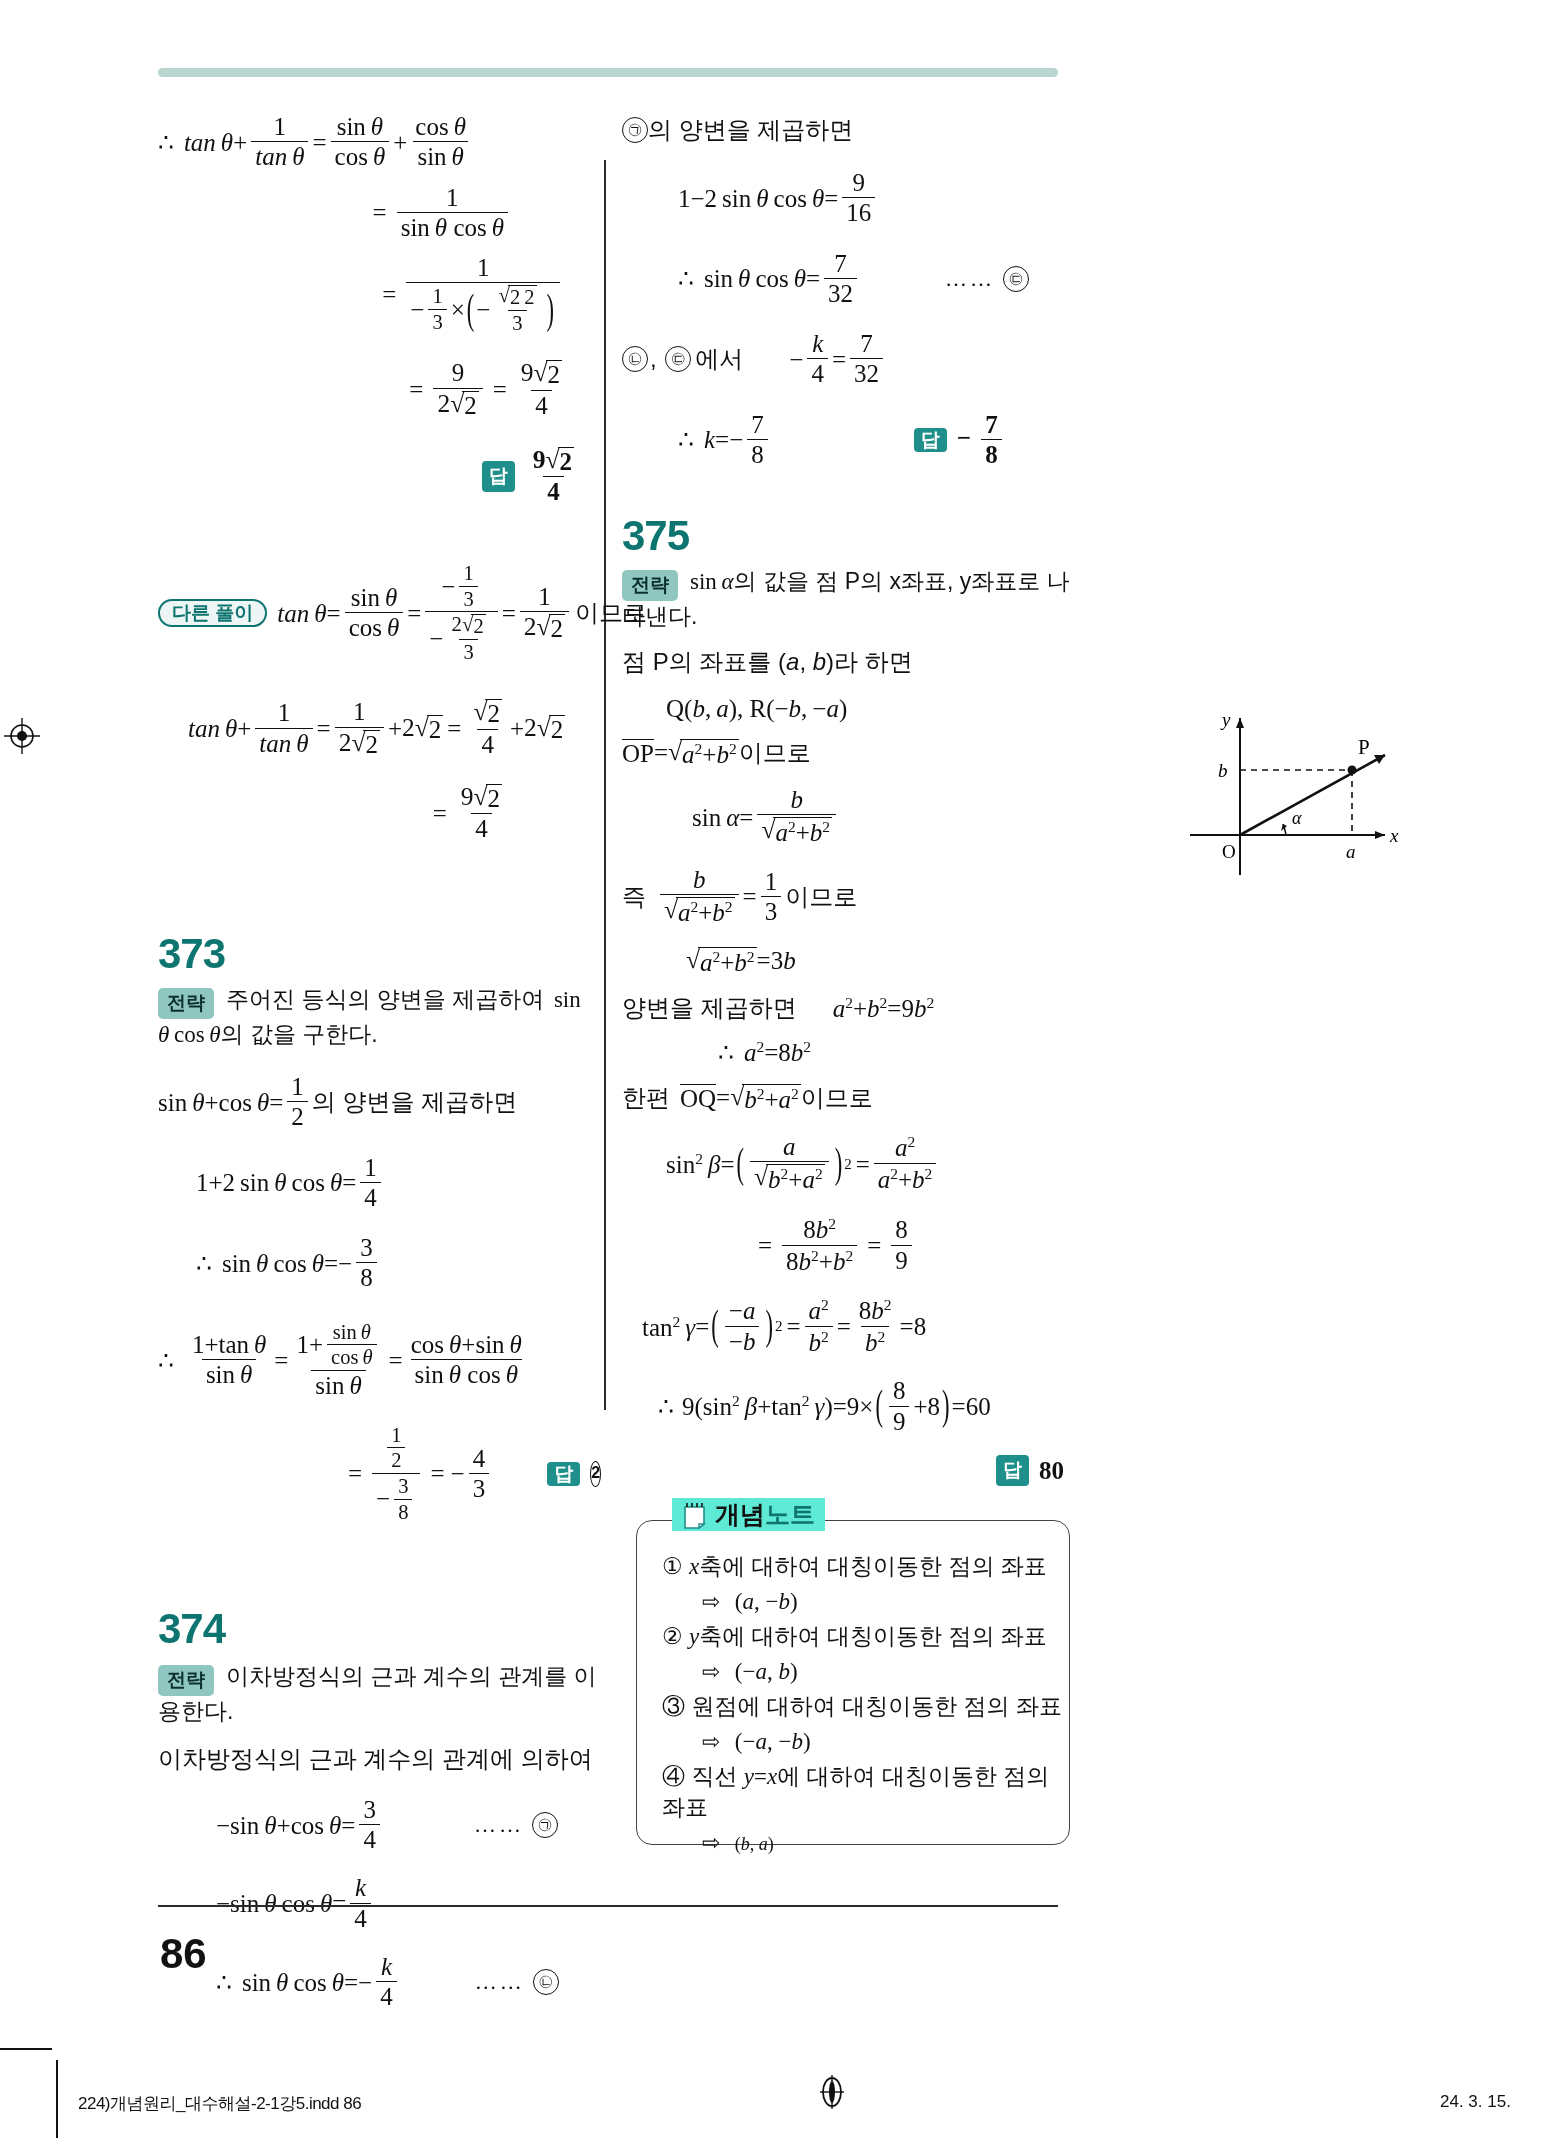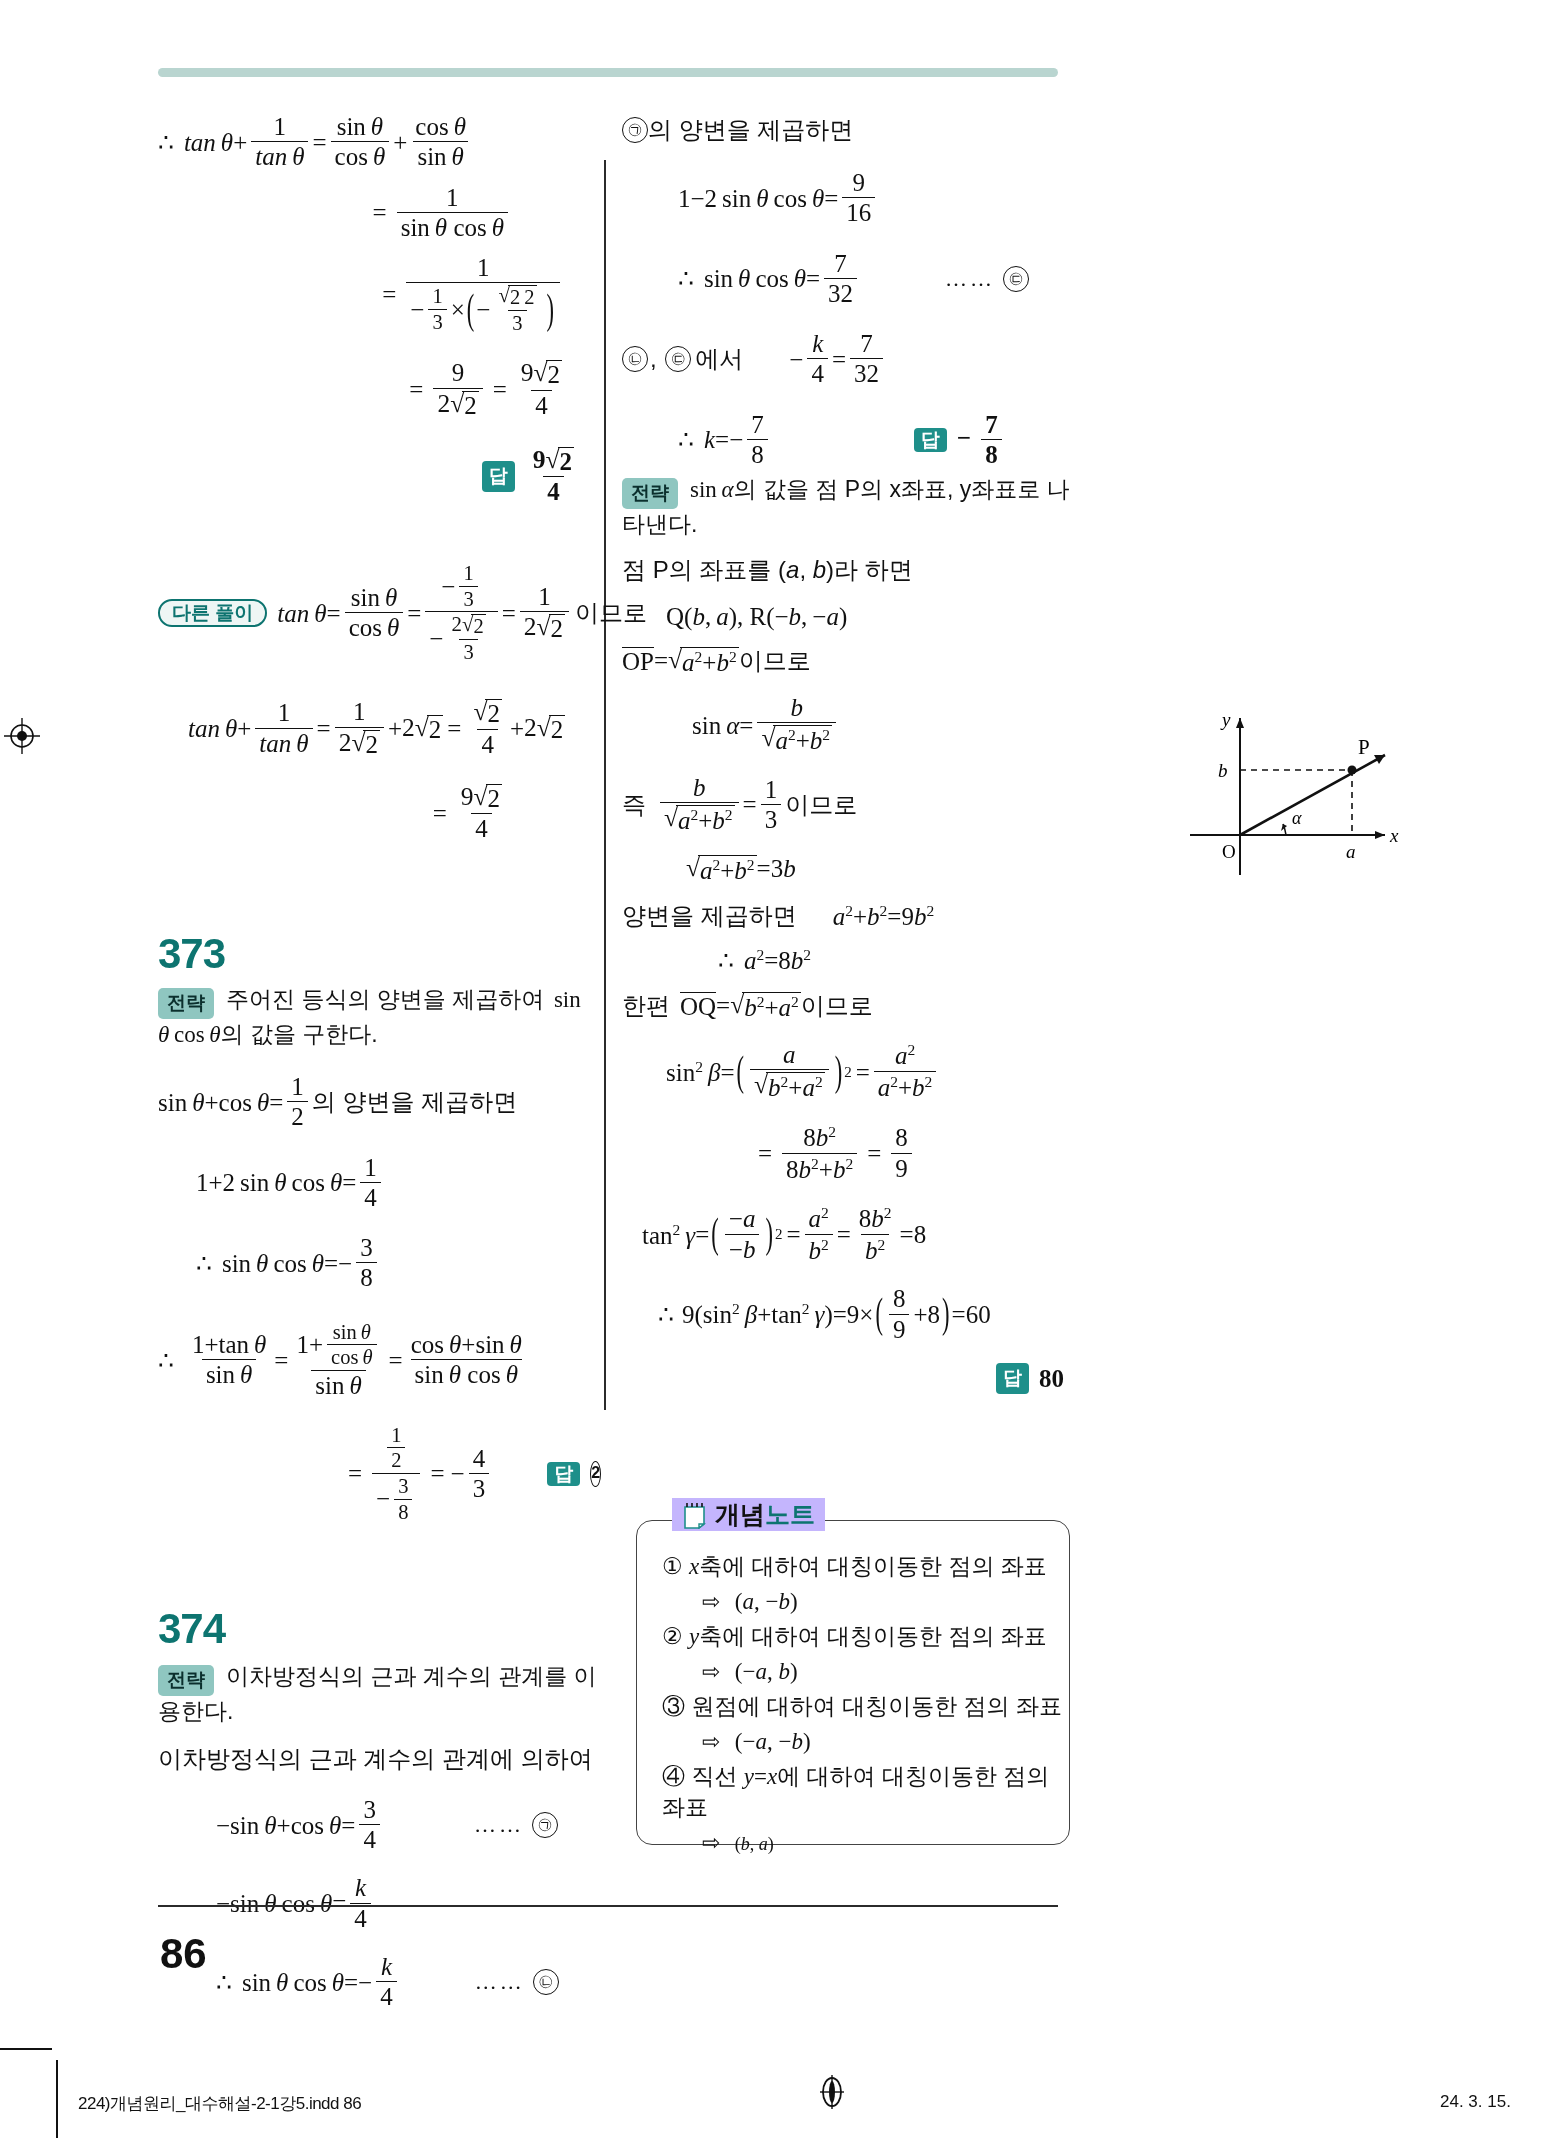--- a/index.html
+++ b/index.html
@@ -89,21 +89,21 @@
 
   .answer-row { display:flex; align-items:center; justify-content:flex-end; }
 
   
   .note-box {
     position:absolute; left:636px; top:1520px; width:434px; height:325px;
     border:1.6px solid #444; border-radius:16px; box-sizing:border-box;
   }
   .note-head {
     position:absolute; left:672px; top:1498px;
-    background:#c4b5fd; padding:0 10px;
+    background:#5eead4; padding:0 10px;
     display:flex; align-items:center; gap:7px;
   }
   .note-title {
     font-family:"Liberation Sans", sans-serif; font-weight:bold; font-size:25px;
   }
   .note-title .k1 { color:#111; }
   .note-title .k2 { color:#0d7470; }
   .note-body { position:absolute; left:662px; top:1545px; width:410px; }
   .note-line { font-size:23px; font-family:"Liberation Sans", sans-serif; margin:6px 0; }
   .note-line.ind { margin-left:40px; }
@@ -513,20 +513,21 @@
         </span>
       <span class="badge-ans" style="margin-left:142px;">답</span>
       <span style="font-weight:bold;">−
         <span class="frac">
             <span class="num">7</span>
             <span class="den">8</span>
           </span>
       </span>
     </div>
 
+    <div class="qnum" style="margin-top:44px;">375</div>
 
     <div style="margin-top:6px;">
       <span class="badge-strategy">전략</span>
       <span class="m" style="font-size:23px;">sin <i>α</i></span><span class="strategy-text">의 값을 점 P의 x좌표, y좌표로 나타낸다.</span>
     </div>
 
     <div class="ko" style="margin-top:14px;">
       점 P의 좌표를 (<i>a</i>, <i>b</i>)라 하면
     </div>
 

